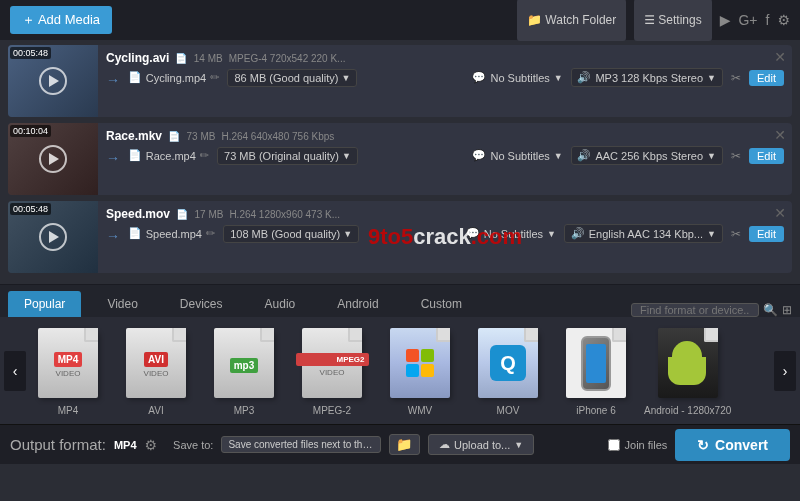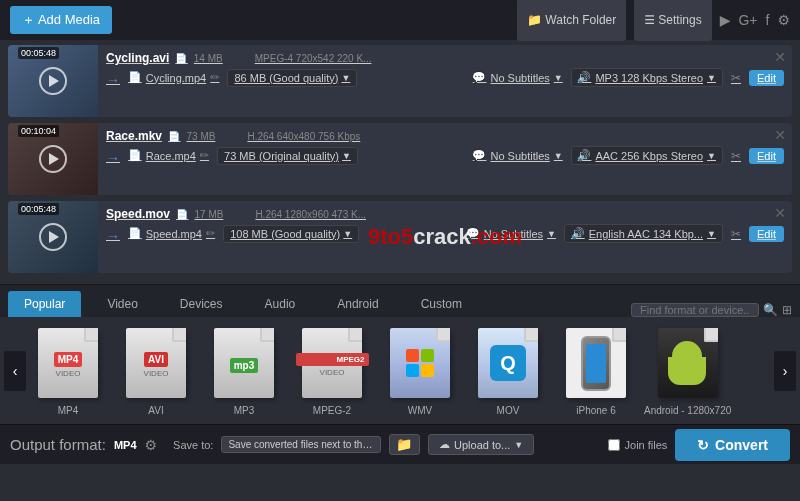--- a/index.html
+++ b/index.html
@@ -84,21 +84,21 @@
       flex-shrink: 0;
       display: flex;
       align-items: center;
       justify-content: center;
       overflow: hidden;
     }
 
     .thumbnail-time {
       position: absolute;
       top: 2px;
-      left: 10px;
+      left: 2px;
       background: rgba(0,0,0,0.6);
       color: #fff;
       font-size: 9px;
       padding: 1px 3px;
       border-radius: 2px;
     }
 
     .play-icon {
       width: 28px;
       height: 28px;
@@ -122,21 +122,20 @@
     .thumb-cycling { background: linear-gradient(135deg, #4a6080, #2a3a50); }
     .thumb-race { background: linear-gradient(135deg, #504040, #302020); }
     .thumb-speed { background: linear-gradient(135deg, #405060, #203040); }
 
     .media-info {
       flex: 1;
       padding: 6px 8px;
       display: flex;
       flex-direction: column;
       gap: 3px;
-      text-decoration: underline;
     }
 
     .media-top-row {
       display: flex;
       align-items: center;
       gap: 6px;
     }
 
     .source-filename {
       color: #fff;
@@ -144,21 +143,21 @@
       font-weight: bold;
     }
 
     .media-meta {
       display: flex;
       align-items: center;
       gap: 6px;
       color: #888;
       font-size: 10px;
     }
-    .codec-info { color: #888; font-size: 10px; margin-left: 26px; }
+    .codec-info { color: #888; font-size: 10px; }
 
     .media-output-row {
       display: flex;
       align-items: center;
       gap: 8px;
       flex-wrap: nowrap;
     }
 
     .arrow-icon { color: #5a8abf; font-size: 14px; }
 

